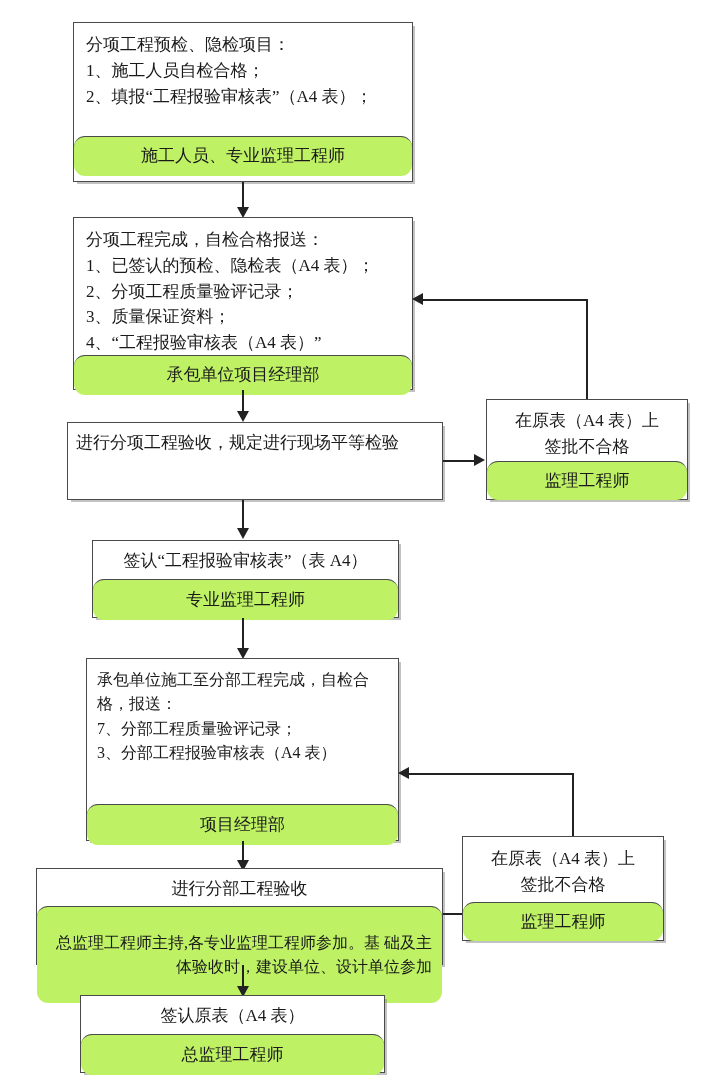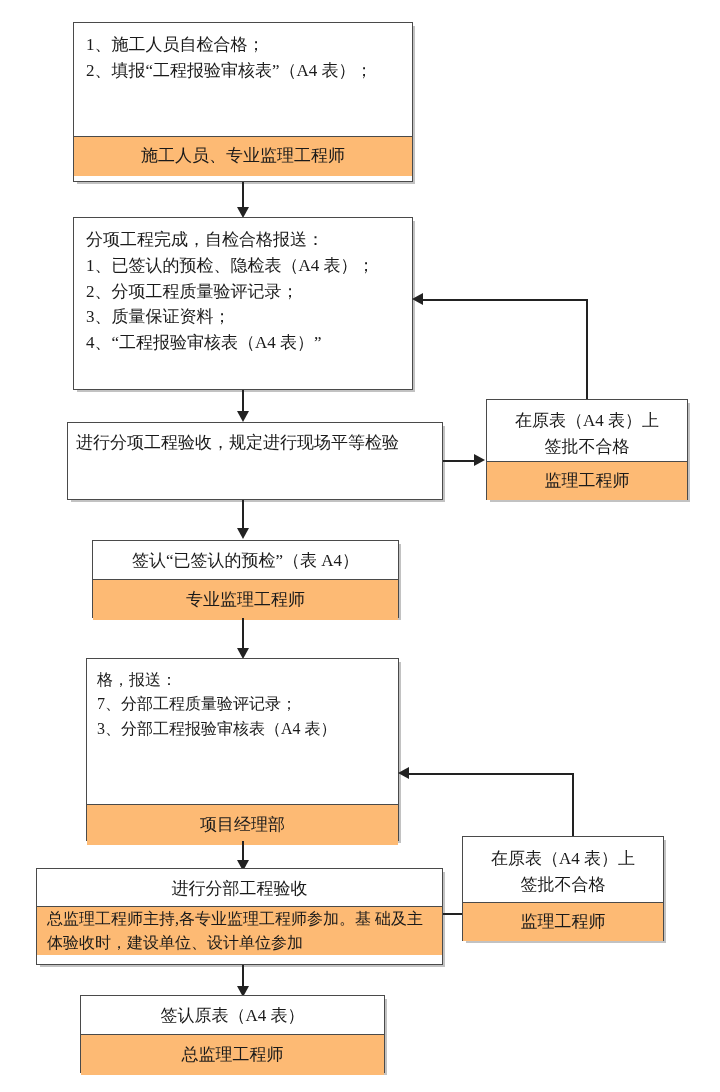--- a/index.html
+++ b/index.html
@@ -27,24 +27,25 @@
     background:#ffffff;
   }
   .body .ln{
     display:block;
     line-height:1.52;
     white-space:nowrap;
   }
   .actor{
     box-sizing:border-box;
     border-top:1.6px solid #4a4a4a;
-    background:#fdba74;
+    background:#bef264;
     text-align:center;
     line-height:1.5;
     padding:6px 6px 7px 6px;
+    border-radius:11px;
   }
   .ctr{text-align:center;}
   .fs17{font-size:17px;}
   .fs16{font-size:16px;}
 
   
   .vline{position:absolute;width:2px;background:#222;}
   .hline{position:absolute;height:2px;background:#222;}
   .arrow-d{
     position:absolute;width:0;height:0;
@@ -65,37 +66,39 @@
     border-right:11px solid #222;
   }
 </style>
 </head>
 <body>
 
 <div id="canvas">
 
   <div class="node" style="left:73px;top:22px;width:340px;height:160px;">
     <div class="body" style="height:113px;">
+      <span class="ln fs17">分项工程预检、隐检项目：</span>
       <span class="ln fs17">1、施工人员自检合格；</span>
       <span class="ln fs17">2、填报“工程报验审核表”（A4 表）；</span>
     </div>
     <div class="actor fs17">施工人员、专业监理工程师</div>
   </div>
 
   <div class="vline" style="left:242px;top:182px;height:32px;"></div>
   <div class="arrow-d" style="left:236.5px;top:207px;"></div>
 
   <div class="node" style="left:73px;top:217px;width:340px;height:173px;">
     <div class="body" style="height:137px;">
       <span class="ln fs17">分项工程完成，自检合格报送：</span>
       <span class="ln fs17">1、已签认的预检、隐检表（A4 表）；</span>
       <span class="ln fs17">2、分项工程质量验评记录；</span>
       <span class="ln fs17">3、质量保证资料；</span>
       <span class="ln fs17">4、“工程报验审核表（A4 表）”</span>
     </div>
+    <div class="actor fs17">承包单位项目经理部</div>
   </div>
 
   <div class="vline" style="left:242px;top:390px;height:28px;"></div>
   <div class="arrow-d" style="left:236.5px;top:411px;"></div>
 
   <div class="node" style="left:67px;top:422px;width:376px;height:78px;">
     <div class="body ctr" style="height:38px;padding:7px 8px;">
       <span class="ln fs17" style="text-align:left;">进行分项工程验收，规定进行现场平等检验</span>
     </div>
   </div>
@@ -113,45 +116,46 @@
 
   <div class="vline" style="left:586px;top:299px;height:100px;"></div>
   <div class="hline" style="left:420px;top:299px;width:168px;"></div>
   <div class="arrow-l" style="left:412px;top:293px;"></div>
 
   <div class="vline" style="left:242px;top:500px;height:35px;"></div>
   <div class="arrow-d" style="left:236.5px;top:528px;"></div>
 
   <div class="node" style="left:92px;top:540px;width:307px;height:78px;">
     <div class="body ctr" style="height:38px;padding:7px 8px;">
-      <span class="ln fs17">签认“已签认的预检”（表 A4）</span>
+      <span class="ln fs17">签认“工程报验审核表”（表 A4）</span>
     </div>
     <div class="actor fs17" style="padding:7px 6px;">专业监理工程师</div>
   </div>
 
   <div class="vline" style="left:242px;top:618px;height:38px;"></div>
   <div class="arrow-d" style="left:236.5px;top:648px;"></div>
 
   <div class="node" style="left:86px;top:658px;width:313px;height:183px;">
     <div class="body" style="height:145px;padding:9px 10px;">
+      <span class="ln fs16">承包单位施工至分部工程完成，自检合</span>
       <span class="ln fs16">格，报送：</span>
       <span class="ln fs16">7、分部工程质量验评记录；</span>
       <span class="ln fs16">3、分部工程报验审核表（A4 表）</span>
     </div>
     <div class="actor fs17" style="padding:7px 12px;">项目经理部</div>
   </div>
 
   <div class="vline" style="left:242px;top:841px;height:26px;"></div>
   <div class="arrow-d" style="left:236.5px;top:860px;"></div>
 
   <div class="node" style="left:36px;top:868px;width:407px;height:97px;">
     <div class="body ctr" style="height:37px;padding:7px 8px;">
       <span class="ln fs17">进行分部工程验收</span>
     </div>
-    <div class="actor" style="text-align:left;padding:0 10px;">
+    <div class="actor" style="text-align:right;padding:24px 10px;">
       <span class="ln fs16">总监理工程师主持,各专业监理工程师参加。基</span>
       <span class="ln fs16">础及主体验收时，建设单位、设计单位参加</span>
     </div>
   </div>
 
   <div class="hline" style="left:443px;top:913px;width:28px;"></div>
   <div class="arrow-r" style="left:468px;top:907px;"></div>
 
   <div class="node" style="left:462px;top:836px;width:202px;height:105px;">
     <div class="body ctr" style="height:65px;padding:9px 6px;">

